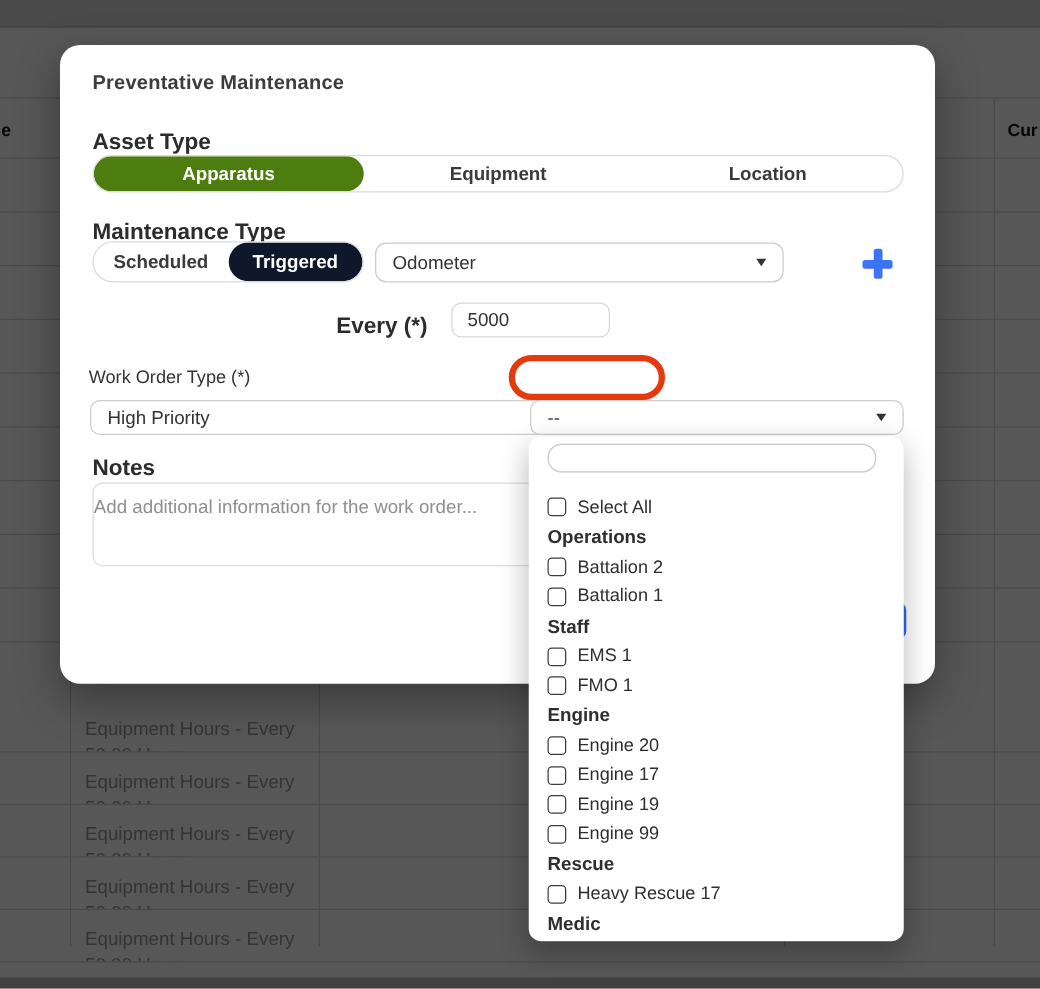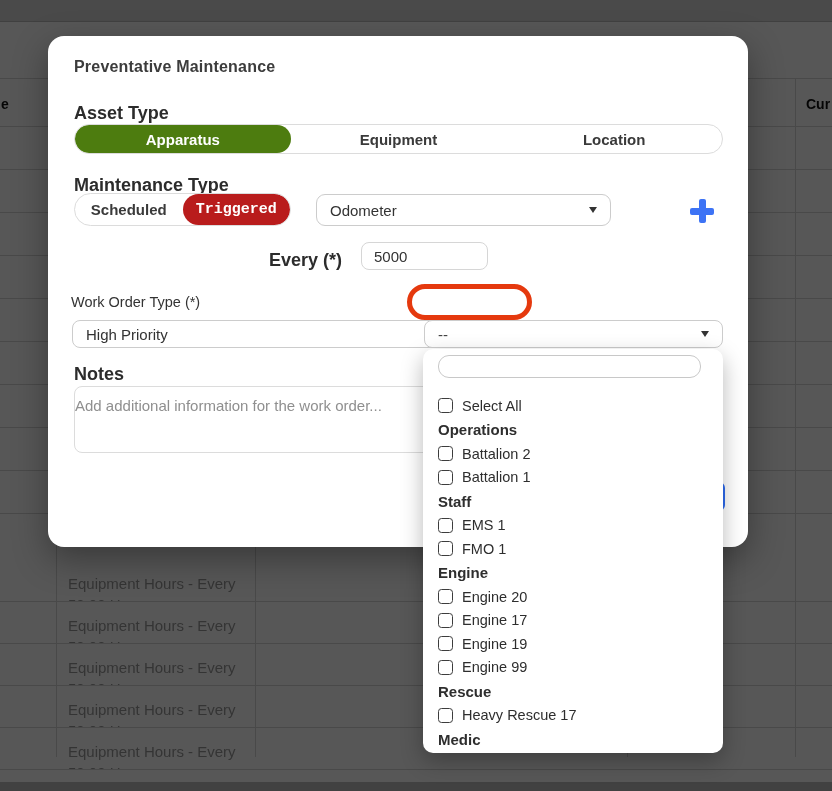--- a/index.html
+++ b/index.html
@@ -30,21 +30,21 @@
   
   #tab-bar { position:absolute; left:26px; top:88px; width:649px; height:30px; border:1px solid #dcdcdc; border-radius:16px;
              background:#fff; display:flex; overflow:hidden; }
   .tab { flex:1; display:flex; align-items:center; justify-content:center; font-size:15px; font-weight:700; color:#3a3a3a; cursor:default; }
   .tab.on { background:#4d7c0f; color:#fff; border-radius:16px; }
 
   
   #toggle { position:absolute; left:26px; top:157px; width:217px; height:33px; border:1px solid #dcdcdc; border-radius:17px;
             background:#fff; display:flex; overflow:hidden; }
   .seg { flex:1; display:flex; align-items:center; justify-content:center; font-size:15px; font-weight:700; color:#3a3a3a; }
-  .seg.on { background:#b91c1c; color:#fff; border-radius:17px;font-family:Liberation Mono, monospace; }
+  .seg.on { background:#0f172a; color:#fff; border-radius:17px; }
 
   
   .sel { position:absolute; background:#fff; border:1px solid #cccccc; border-radius:9px; display:flex; align-items:center;
          justify-content:space-between; padding:0 13px; font-size:15px; color:#333; }
   .caret { width:0; height:0; border-left:4.5px solid transparent; border-right:4.5px solid transparent; border-top:6px solid #333; }
 
   
   #plus { position:absolute; left:641px; top:162px; width:26px; height:26px; }
   #plus::before { content:""; position:absolute; left:1px; top:9.5px; width:24px; height:7px; border-radius:2px; background:#3d73f5; }
   #plus::after  { content:""; position:absolute; left:9.5px; top:1px; width:7px; height:24px; border-radius:2px; background:#3d73f5; }
@@ -128,21 +128,21 @@
         <div class="tab">Equipment</div>
         <div class="tab">Location</div>
       </div>
 
     <div class="m-label" style="left:26px; top:139px;">Maintenance Type</div>
     <div id="toggle">
         <div class="seg">Scheduled</div>
         <div class="seg on">Triggered</div>
       </div>
 
-    <div class="sel" style="left:268px; top:158px; width:295px; height:32px;">
+    <div class="sel" style="left:252px; top:158px; width:327px; height:32px;">
       <span>Odometer</span>
       <span class="caret"></span>
     </div>
     <div id="plus"></div>
 
     <div class="m-label" style="left:164px; top:214px; width:130px; text-align:right;">Every (*)</div>
     <input class="txt-input" style="left: 313px; top: 206px; width: 127px; height: 28px;" value="5000">
 
     <div class="m-label reg" style="left:23px; top:258px;">Work Order Type (*)</div>
     <div class="sel" style="left:24px; top:284px; width:391px; height:28px; border-radius:8px;">

